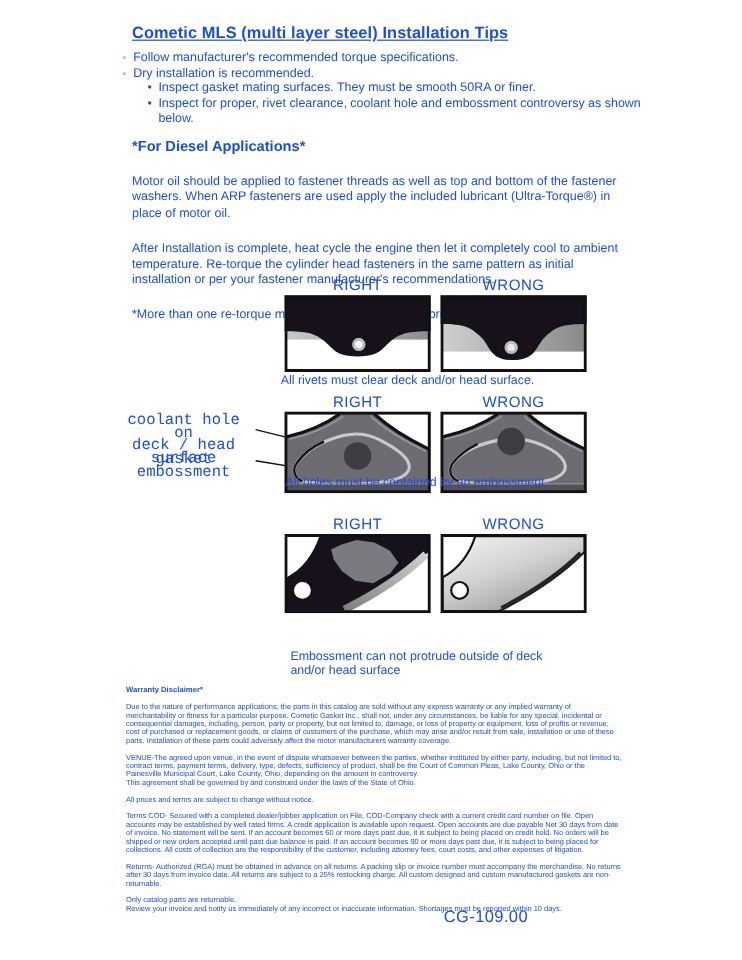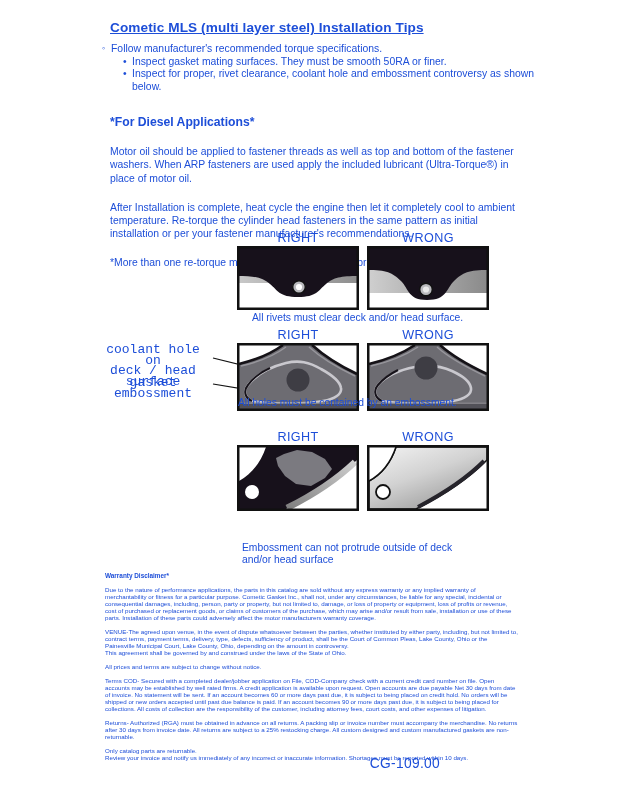--- a/index.html
+++ b/index.html
@@ -44,20 +44,21 @@
 </style>
 </head>
 <body>
 
 <div class="page">
 
   <div class="abs title">Cometic MLS (multi layer steel) Installation Tips</div>
 
   <div class="abs tips">
     <div class="b">Follow manufacturer's recommended torque specifications.</div>
+    <div class="b">Dry installation is recommended.</div>
     <div class="sub">Inspect gasket mating surfaces.  They must be smooth 50RA or finer.</div>
     <div class="sub">Inspect for proper, rivet clearance, coolant hole and embossment controversy as shown below.</div>
   </div>
 
   <div class="abs diesel">
     <h2>*For Diesel Applications*</h2>
     <p>Motor oil should be applied to fastener threads as well as top and bottom of the fastener washers. When ARP fasteners are used apply the included lubricant (Ultra-Torque®) in place of motor oil.</p>
     <p>After Installation is complete, heat cycle the engine then let it completely cool to ambient temperature. Re-torque the cylinder head fasteners in the same pattern as initial installation or per your fastener manufacturer's recommendations.</p>
     <p>*More than one re-torque may be required to achieve proper fastener stretch*</p>
   </div>
@@ -90,21 +91,21 @@
           </linearGradient>
         </defs>
         <rect x="0" y="0" width="122" height="64" fill="#fff"></rect>
         <rect x="2" y="24" width="118" height="23" fill="url(#f1wg)"></rect>
         <path d="M0,0 H122 V24 C101,24 96,26.5 87,35 C79,43 80,54 60,54 C41,54 42,43 34,35 C25,26.5 20,24 0,24 Z" fill="#17111b"></path>
         <circle cx="59" cy="43.5" r="6.3" fill="#b9b9bd" stroke="#111" stroke-width="1.4"></circle>
         <circle cx="59" cy="43.5" r="3.1" fill="#e9e9e9"></circle>
         <rect x="1.25" y="1.25" width="119.5" height="61.5" fill="none" stroke="#111" stroke-width="2.5"></rect>
       </svg>
     </div>
-    <div class="fcaption" style="left:252px;top:81px;">All rivets must clear deck and/or head surface.</div>
+    <div class="fcaption" style="left:234px;top:81px;">All rivets must clear deck and/or head surface.</div>
   </div>
 
   <div class="abs fig" style="top:328px;height:100px;">
     <div class="flabel r">RIGHT</div>
     <div class="flabel w">WRONG</div>
 
     <div class="callout" style="top:17px;">coolant hole on
 deck / head surface</div>
     <div class="callout" style="top:50px;">gasket embossment</div>
     <svg class="leader" width="618" height="100">

